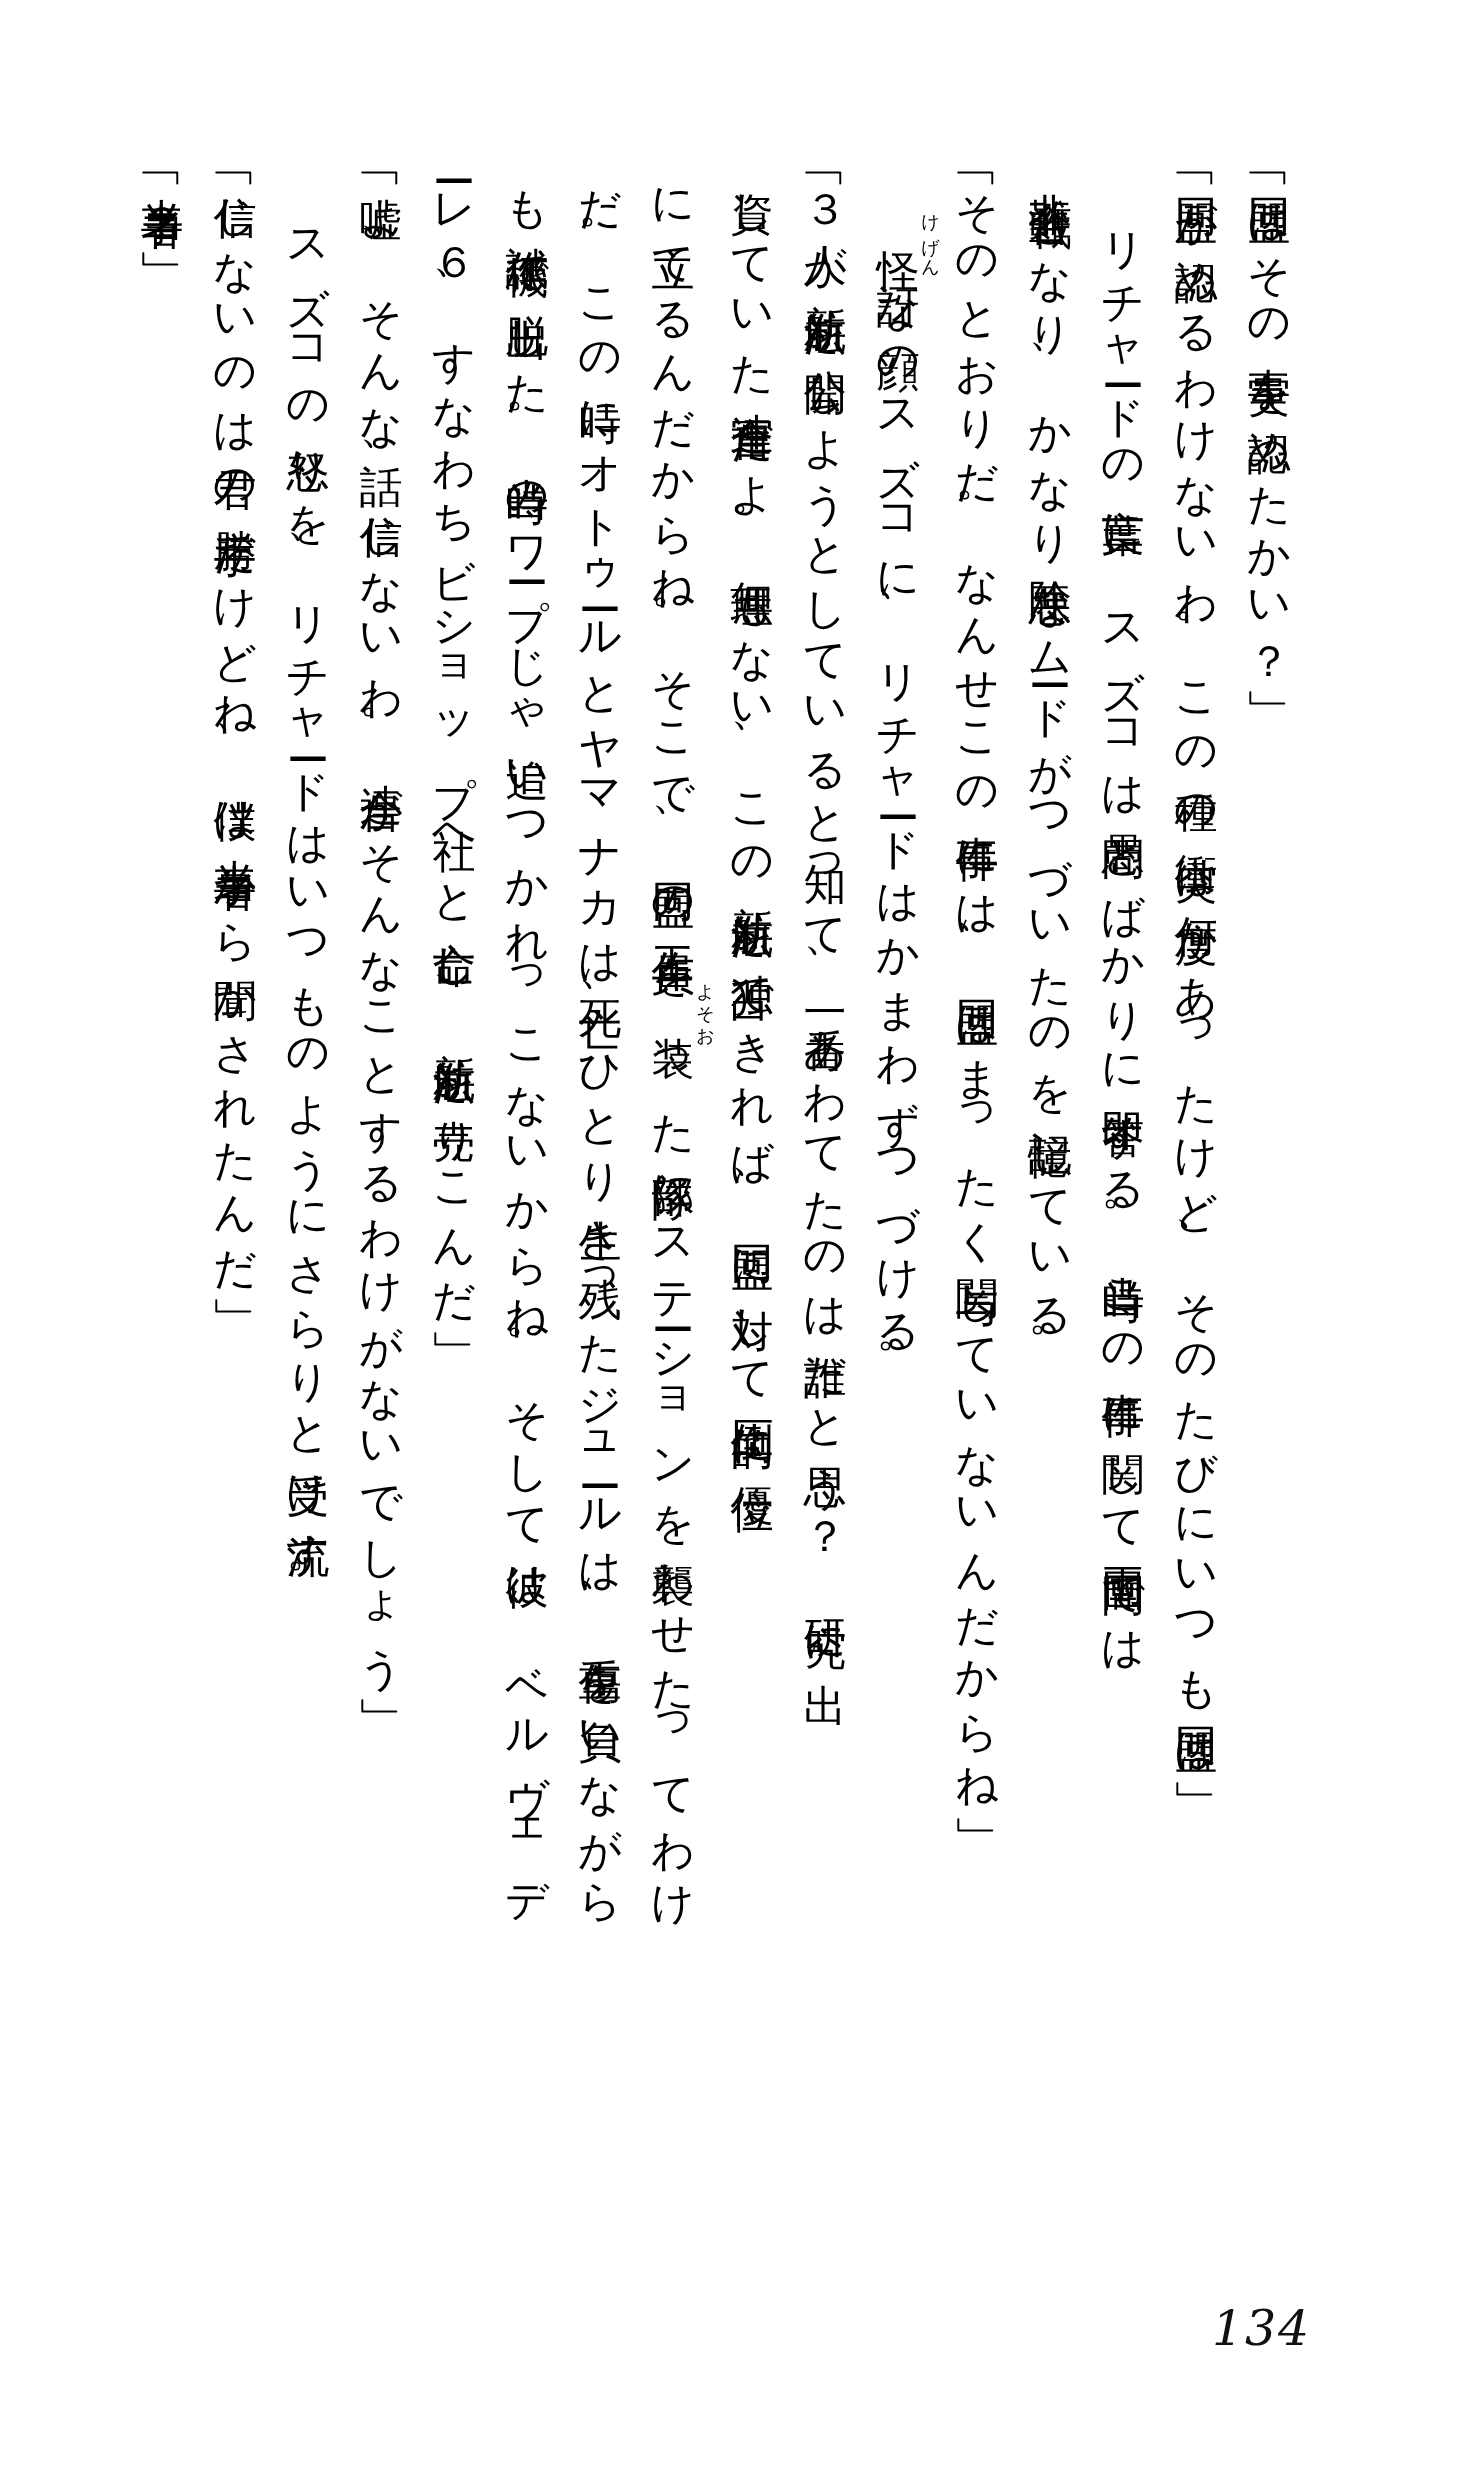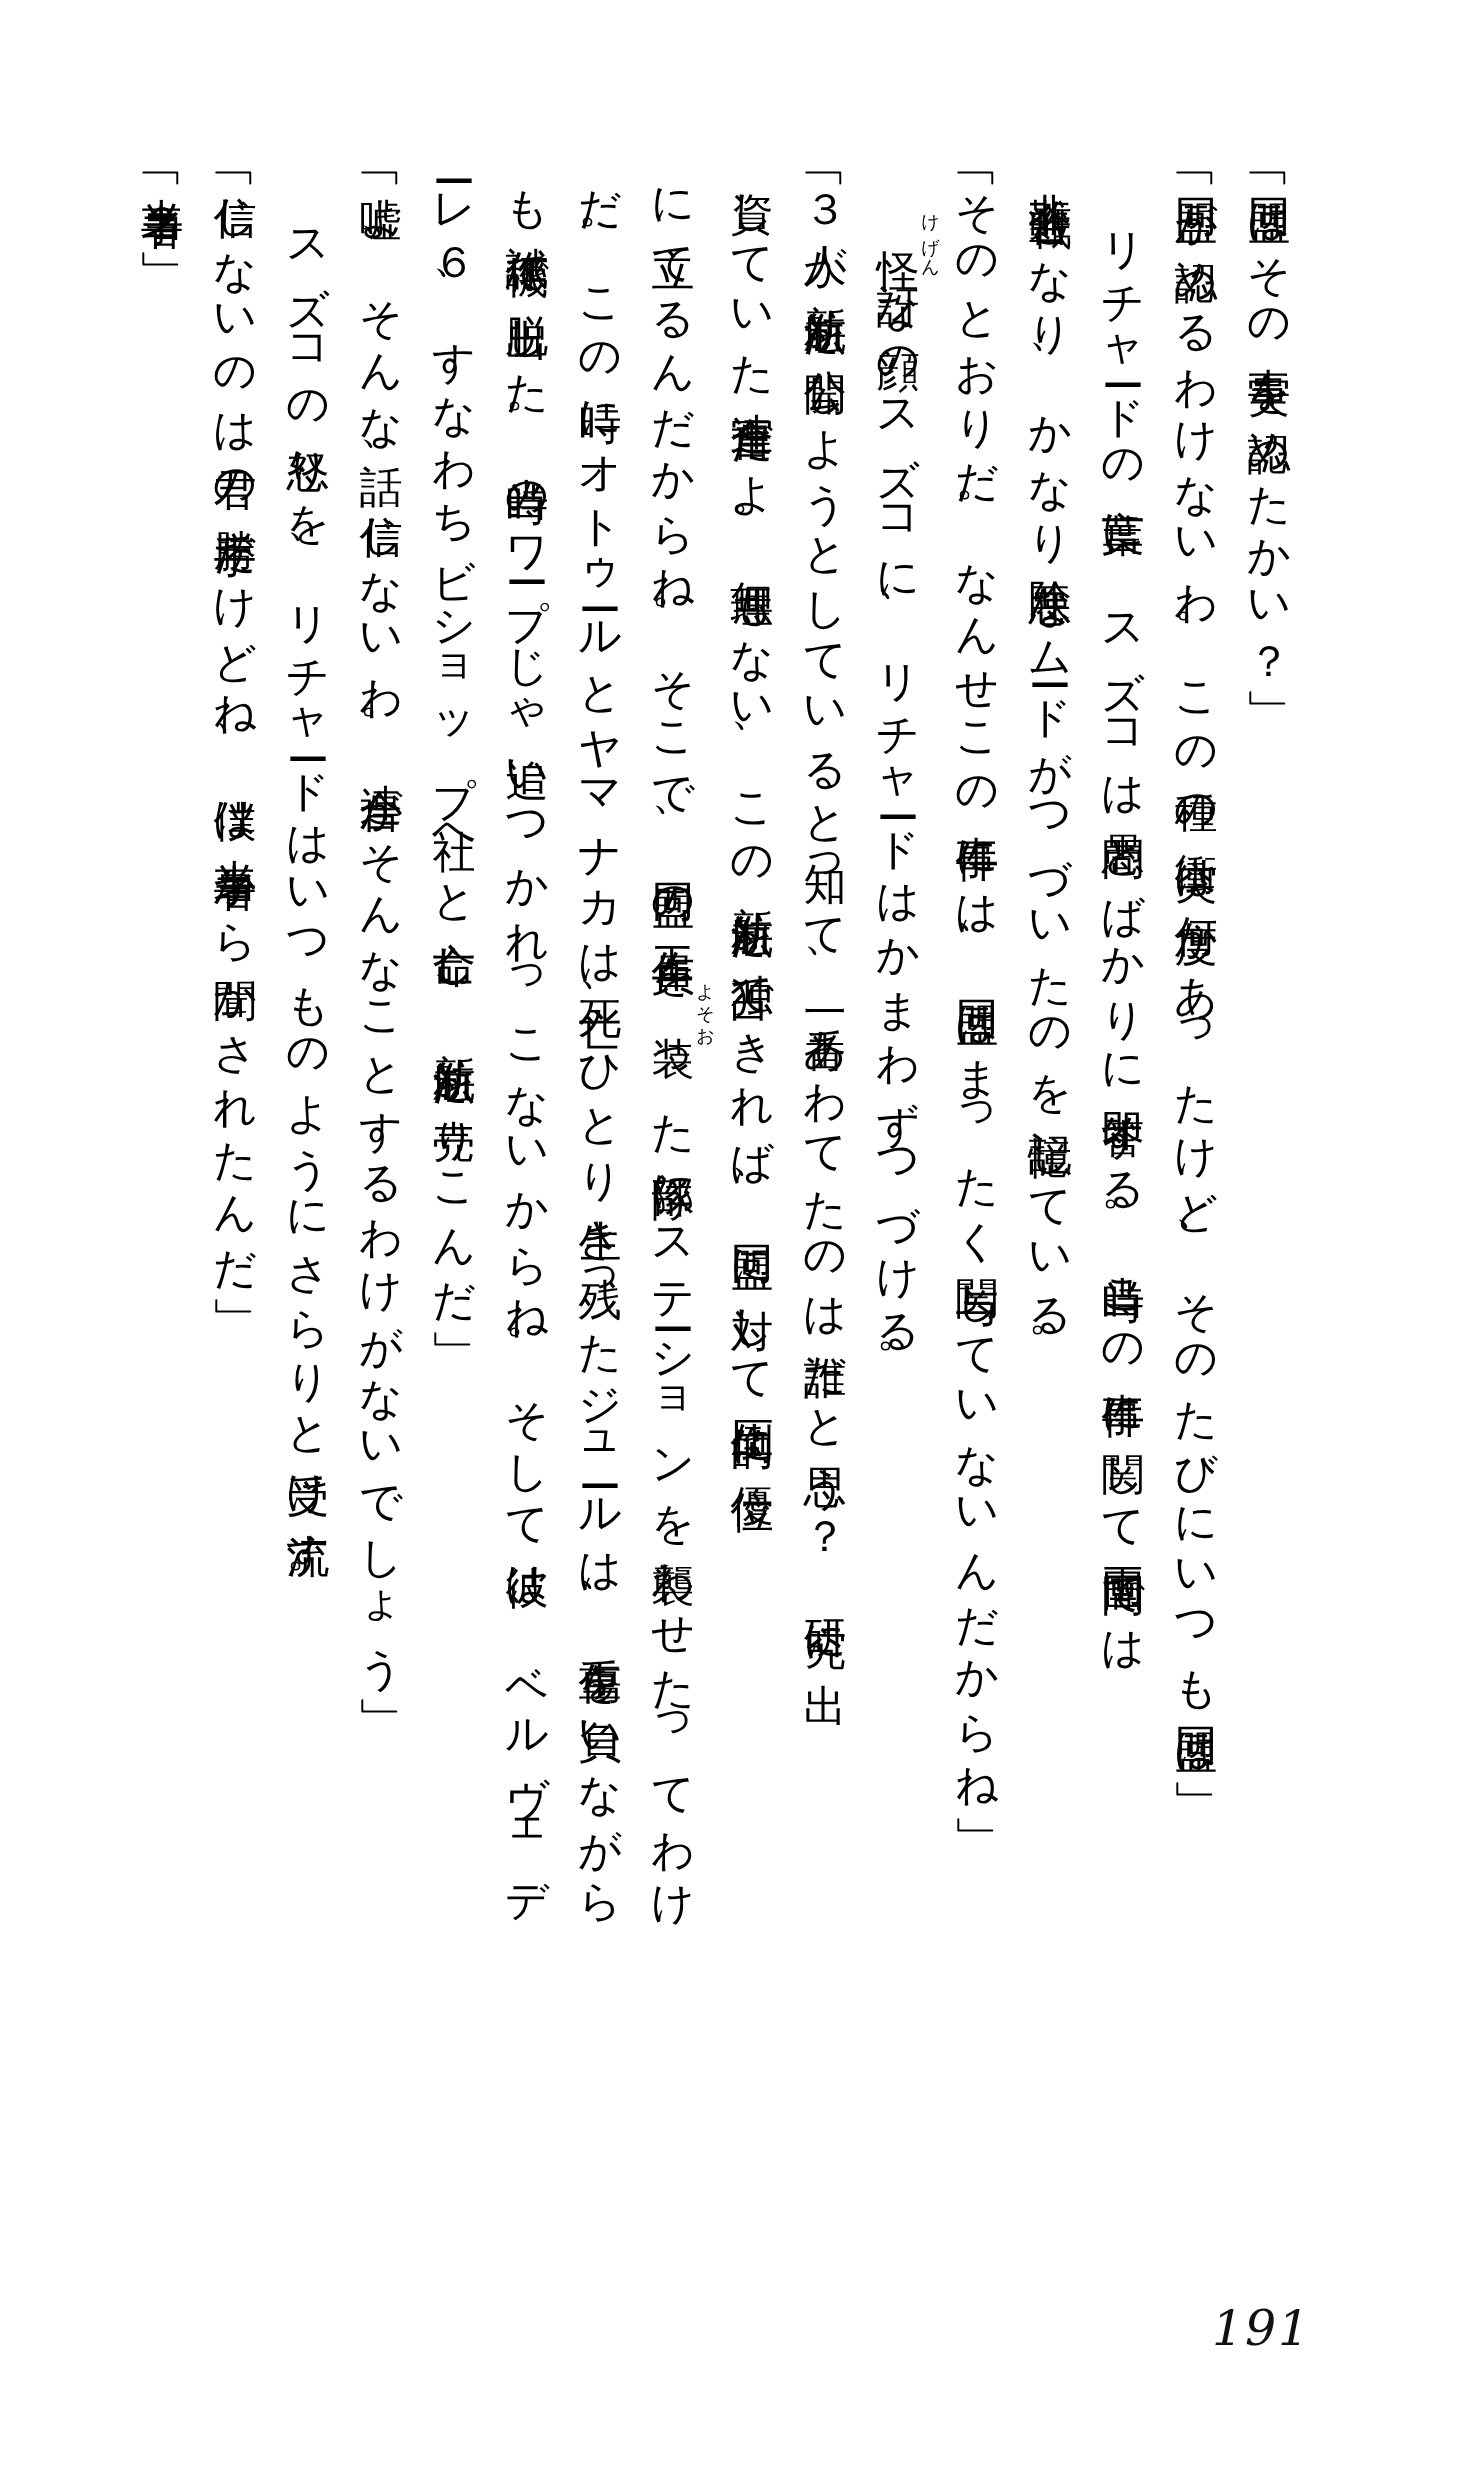--- a/index.html
+++ b/index.html
@@ -67,15 +67,15 @@
       <div class="line"><span>資していた連合軍だよ。無理もない、この新航法を独占できれば、同盟に対して圧倒的に優位</span></div>
       <div class="line"><span>に立てるんだからね。そこで、同盟の工作員を</span><ruby>装<rt>よそお</rt></ruby><span>った部隊にステーションを襲わせたってわけ</span></div>
       <div class="line"><span>だ。この時にオトゥールとヤマナカは死亡、ひとり生き残ったジュールは、重傷を負いながら</span></div>
       <div class="line"><span>も試作機で脱出した。当時のワープじゃ追いつかれっこないからね。そして彼は、ベルヴェデ</span></div>
       <div class="line"><span>ーレ６、すなわちビショップ社へと亡命し、新航法を売りこんだ」</span></div>
       <div class="line"><span>「嘘よ、そんな話、信じないわ。連合がそんなことするわけがないでしょう」</span></div>
       <div class="line indent"><span>スズコの怒りを、リチャードはいつものようにさらりと受け流す。</span></div>
       <div class="line"><span>「信じないのは君の勝手だけどね、僕は当事者から聞かされたんだ」</span></div>
       <div class="line"><span>「当事者？」</span></div>
     </div>
-  <div class="page-number">191</div>
+  <div class="page-number">134</div>
 </div>
 
 
 </body></html>

